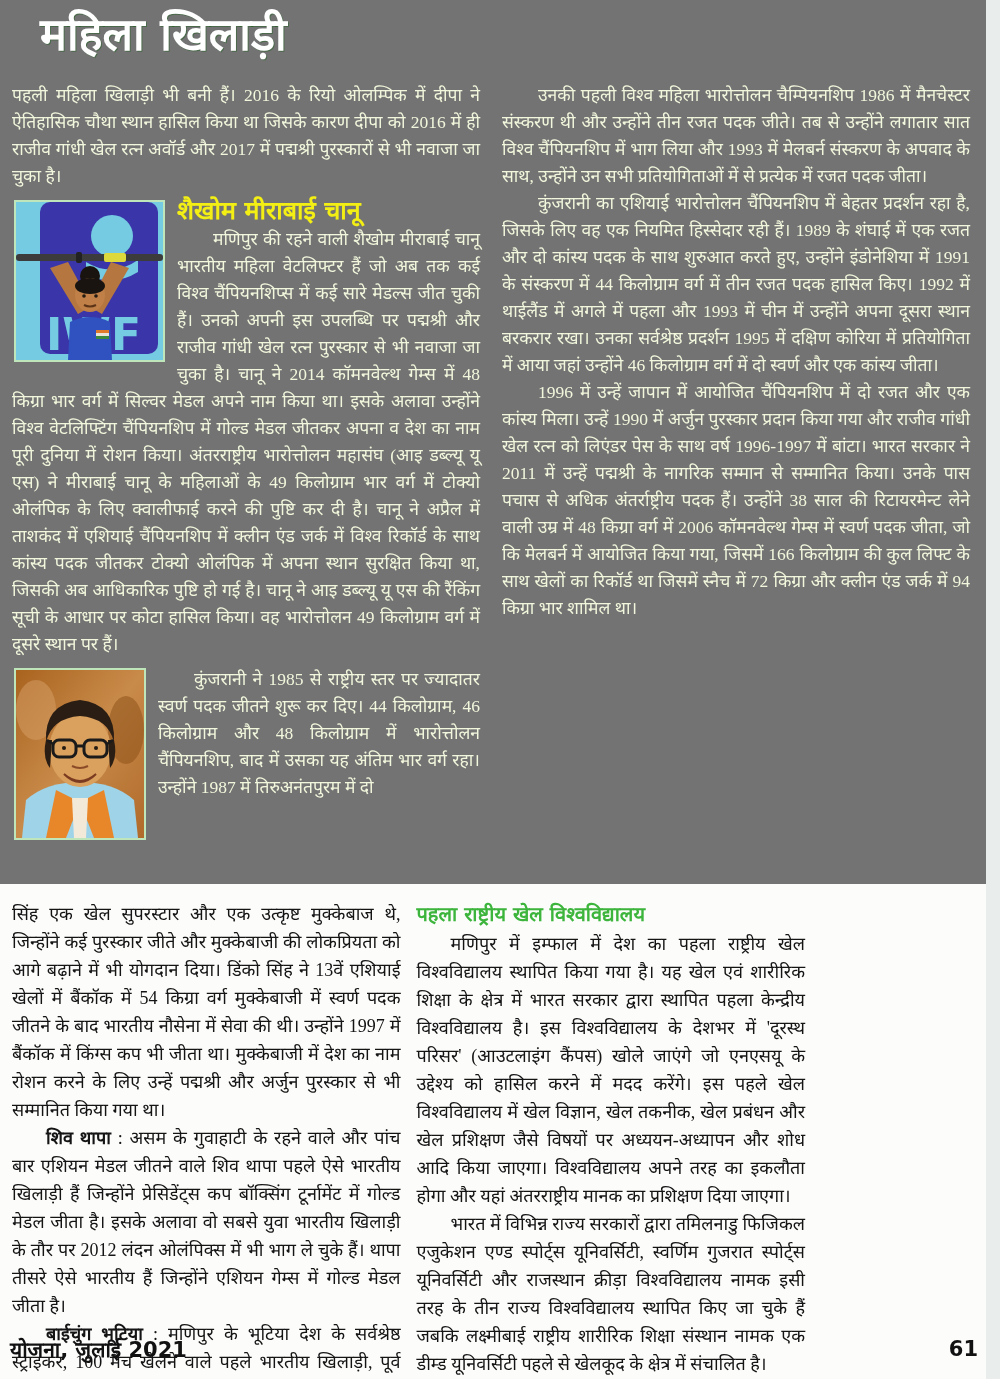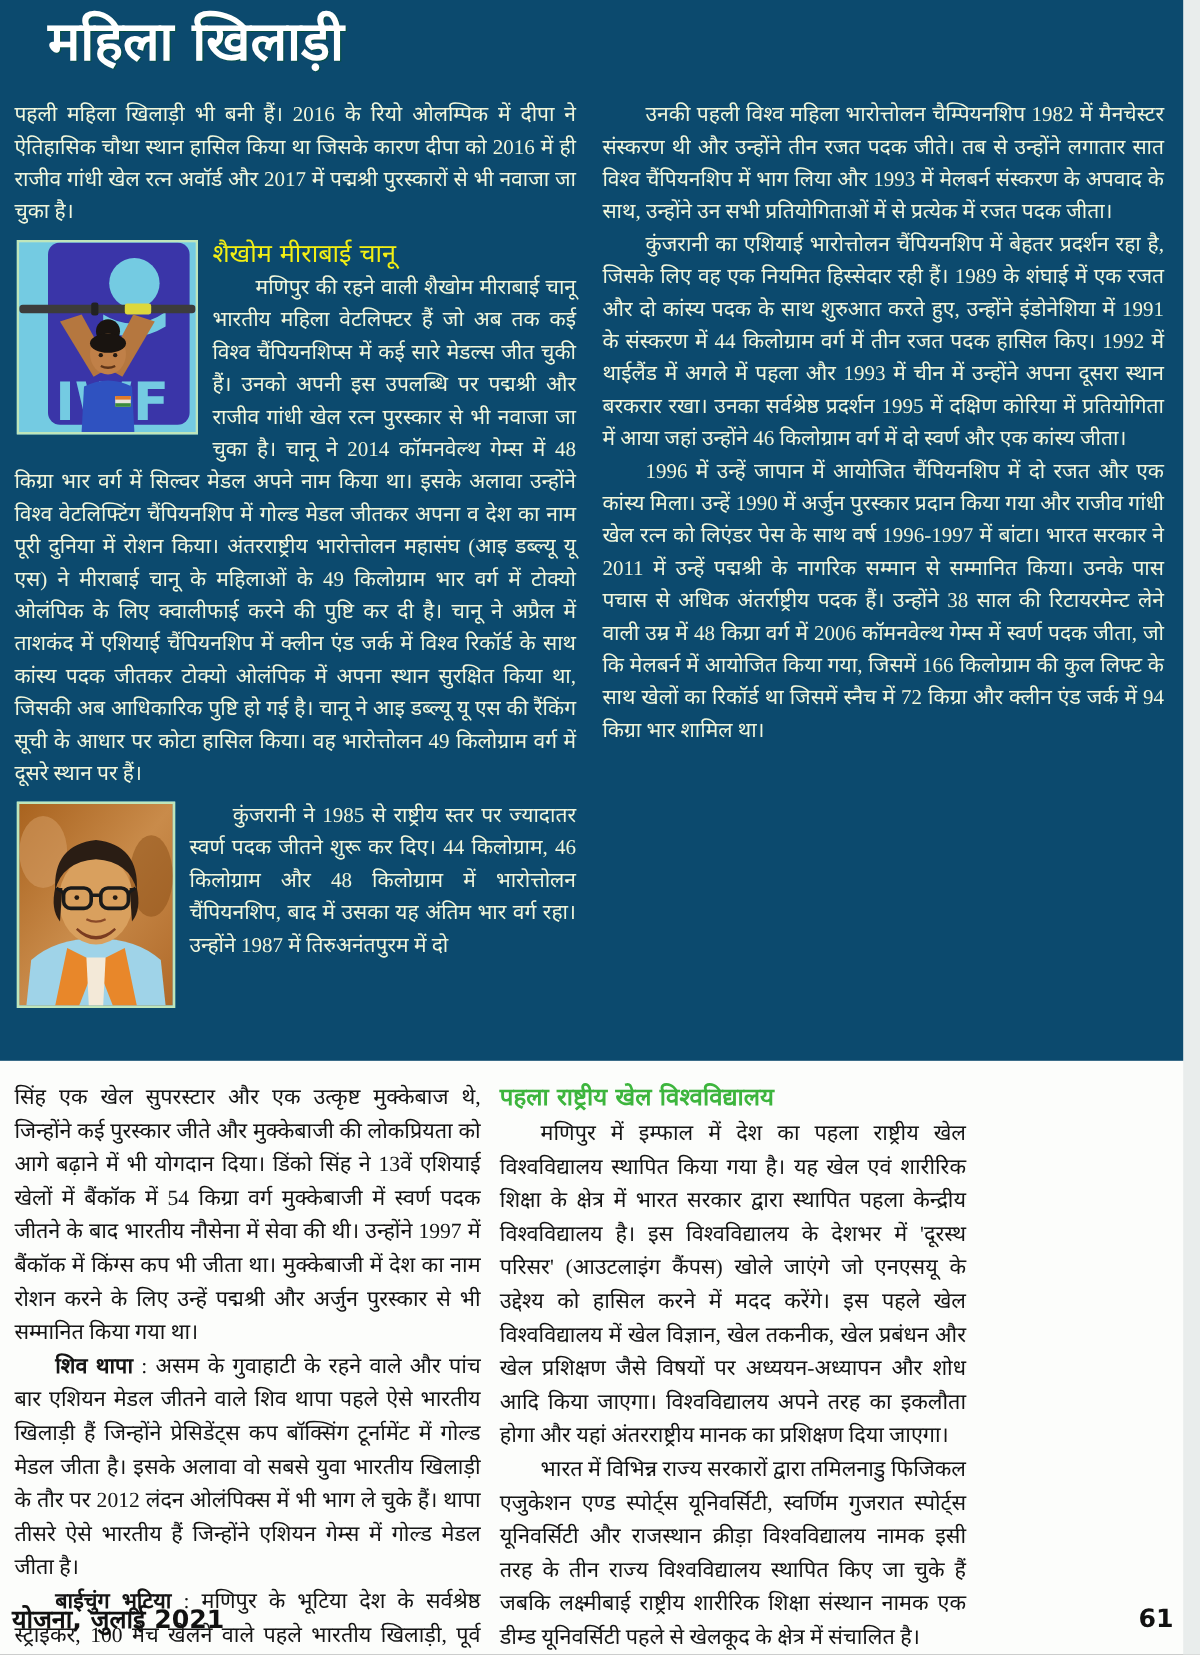--- a/index.html
+++ b/index.html
@@ -6,36 +6,36 @@
   .page {
     position:relative; width:1000px; height:1379px; margin:0 auto;
     background:#fcfdfb; overflow:hidden;
     font-family:"Liberation Serif", serif;
   }
   .edge-strip { position:absolute; top:0; right:0; width:14px; height:1379px; background:#e9edec; }
 
   
   .green-band {
     position:absolute; top:0; left:0; width:986px; height:884px;
-    background:#0c4a6e; box-sizing:border-box; padding:6px 16px 8px 12px; overflow:hidden;
+    background:#737373; box-sizing:border-box; padding:6px 16px 8px 12px; overflow:hidden;
   }
   .page-title {
     margin:2px 0 20px 28px; font-size:45px; line-height:54px; font-weight:bold;
     color:#ffffff; text-shadow:1px 1px 0 rgba(0,90,0,.35);
     font-family:"DejaVu Sans", sans-serif;
   }
   .green-cols { display:flex; gap:22px; }
   .gcol {
     width:469px; font-size:17.5px; line-height:27px; color:#f1f7dc;
     text-align:justify;
   }
   .gcol p { margin:0; }
   .gcol p.indent { text-indent:36px; }
   .g-heading {
-    margin:0 0 2px 0; font-size:21px; line-height:26px; font-weight:normal; color:#f3ef14;
+    margin:0 0 2px 0; font-size:25px; line-height:26px; font-weight:bold; color:#f3ef14;
     font-family:"DejaVu Sans", sans-serif;
   }
   .photo {
     float:left; margin:2px 12px 4px 2px; border:2px solid #bfe6bb;
     background:#7ecfe4; display:block;
   }
   .gap8 { height:8px; clear:none; }
 
   
   .white-band {
@@ -135,21 +135,21 @@
           <line x1="91" y1="74" x2="97" y2="70" stroke="#1a1a1a" stroke-width="2.5"></line>
           <circle cx="48" cy="78" r="2" fill="#241a12"></circle>
           <circle cx="80" cy="78" r="2" fill="#241a12"></circle>
           <path d="M56,96 Q64,100 72,96" stroke="#8a4a28" stroke-width="2" fill="none"></path>
           <path d="M48,104 Q64,118 80,104 Q72,112 64,112 Q56,112 48,104 Z" fill="#f0e6da" stroke="#7a3b20" stroke-width="2"></path>
         </svg>
         <p class="indent">कुंजरानी ने 1985 से राष्ट्रीय स्तर पर ज्यादातर स्वर्ण पदक जीतने शुरू कर दिए। 44 किलोग्राम, 46 किलोग्राम और 48 किलोग्राम में भारोत्तोलन चैंपियनशिप, बाद में उसका यह अंतिम भार वर्ग रहा। उन्होंने 1987 में तिरुअनंतपुरम में दो</p>
       </div>
 
       <div class="gcol">
-        <p class="indent">उनकी पहली विश्व महिला भारोत्तोलन चैम्पियनशिप 1982 में मैनचेस्टर संस्करण थी और उन्होंने तीन रजत पदक जीते। तब से उन्होंने लगातार सात विश्व चैंपियनशिप में भाग लिया और 1993 में मेलबर्न संस्करण के अपवाद के साथ, उन्होंने उन सभी प्रतियोगिताओं में से प्रत्येक में रजत पदक जीता।</p>
+        <p class="indent">उनकी पहली विश्व महिला भारोत्तोलन चैम्पियनशिप 1986 में मैनचेस्टर संस्करण थी और उन्होंने तीन रजत पदक जीते। तब से उन्होंने लगातार सात विश्व चैंपियनशिप में भाग लिया और 1993 में मेलबर्न संस्करण के अपवाद के साथ, उन्होंने उन सभी प्रतियोगिताओं में से प्रत्येक में रजत पदक जीता।</p>
         <p class="indent">कुंजरानी का एशियाई भारोत्तोलन चैंपियनशिप में बेहतर प्रदर्शन रहा है, जिसके लिए वह एक नियमित हिस्सेदार रही हैं। 1989 के शंघाई में एक रजत और दो कांस्य पदक के साथ शुरुआत करते हुए, उन्होंने इंडोनेशिया में 1991 के संस्करण में 44 किलोग्राम वर्ग में तीन रजत पदक हासिल किए। 1992 में थाईलैंड में अगले में पहला और 1993 में चीन में उन्होंने अपना दूसरा स्थान बरकरार रखा। उनका सर्वश्रेष्ठ प्रदर्शन 1995 में दक्षिण कोरिया में प्रतियोगिता में आया जहां उन्होंने 46 किलोग्राम वर्ग में दो स्वर्ण और एक कांस्य जीता।</p>
         <p class="indent">1996 में उन्हें जापान में आयोजित चैंपियनशिप में दो रजत और एक कांस्य मिला। उन्हें 1990 में अर्जुन पुरस्कार प्रदान किया गया और राजीव गांधी खेल रत्न को लिएंडर पेस के साथ वर्ष 1996-1997 में बांटा। भारत सरकार ने 2011 में उन्हें पद्मश्री के नागरिक सम्मान से सम्मानित किया। उनके पास पचास से अधिक अंतर्राष्ट्रीय पदक हैं। उन्होंने 38 साल की रिटायरमेन्ट लेने वाली उम्र में 48 किग्रा वर्ग में 2006 कॉमनवेल्थ गेम्स में स्वर्ण पदक जीता, जो कि मेलबर्न में आयोजित किया गया, जिसमें 166 किलोग्राम की कुल लिफ्ट के साथ खेलों का रिकॉर्ड था जिसमें स्नैच में 72 किग्रा और क्लीन एंड जर्क में 94 किग्रा भार शामिल था।</p>
       </div>
     </div>
   </div>
 
   <div class="white-band">
     <div class="white-cols">
 
       <div class="wcol">

